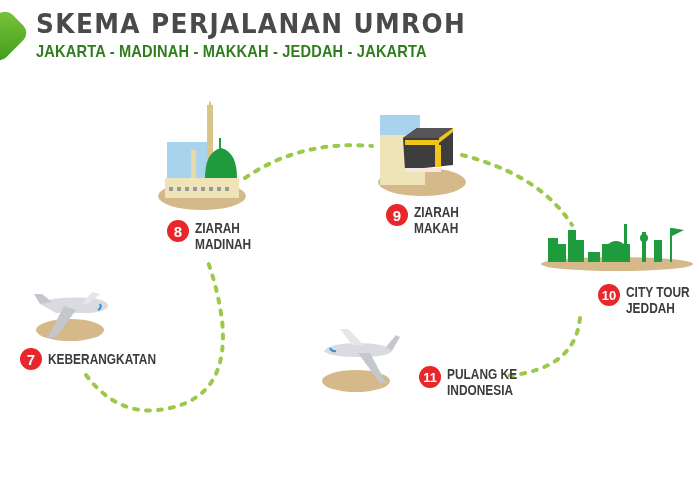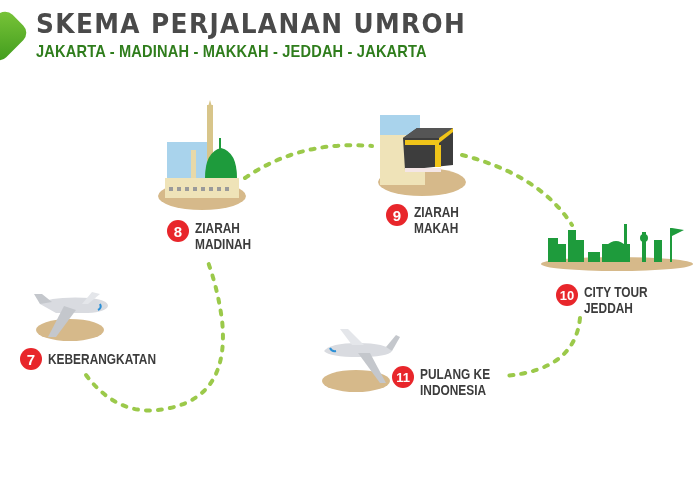--- a/index.html
+++ b/index.html
@@ -103,35 +103,35 @@
     <rect x="62" y="22" width="28" height="18"></rect>
     <path d="M66 24 Q76 14 86 24 Z"></path>
     <rect x="84" y="2" width="3" height="38"></rect>
     <rect x="102" y="10" width="4" height="30"></rect>
     <circle cx="104" cy="16" r="4"></circle>
     <rect x="114" y="18" width="8" height="22"></rect>
     <rect x="130" y="6" width="2" height="34"></rect>
     <polygon points="132,6 144,8 132,14"></polygon>
   </g>
 </svg>
-<div class="abs step" style="left:556px;top:284px">
+<div class="abs step" style="left:598px;top:284px">
   <div class="num" style="font-size:13px">10</div>
   <div class="lbl">
       <span>CITY TOUR</span>
       <span>JEDDAH</span>
     </div>
 </div>
 
 <svg class="abs" style="left:318px;top:325px" width="90" height="70" viewBox="0 0 90 70">
   <ellipse cx="38" cy="56" rx="34" ry="11" fill="#d6b98a"></ellipse>
   <path d="M6 26 Q12 18 40 18 Q68 18 74 26 Q70 32 40 32 Q12 32 6 26 Z" fill="#d9dbe0"></path>
   <path d="M40 28 L62 58 L68 58 L52 28 Z" fill="#c4c7cc"></path>
   <path d="M34 20 L22 4 L30 4 L46 20 Z" fill="#e4e6ea"></path>
   <path d="M68 22 L78 10 L82 12 L74 26 Z" fill="#c4c7cc"></path>
   <path d="M12 23 Q14 27 18 26" stroke="#2a8fd6" stroke-width="2" fill="none"></path>
 </svg>
-<div class="abs step" style="left:392px;top:366px">
+<div class="abs step" style="left:419px;top:366px">
   <div class="num" style="font-size:13px">11</div>
   <div class="lbl">
       <span>PULANG KE</span>
       <span>INDONESIA</span>
     </div>
 </div>
 
 </body></html>

